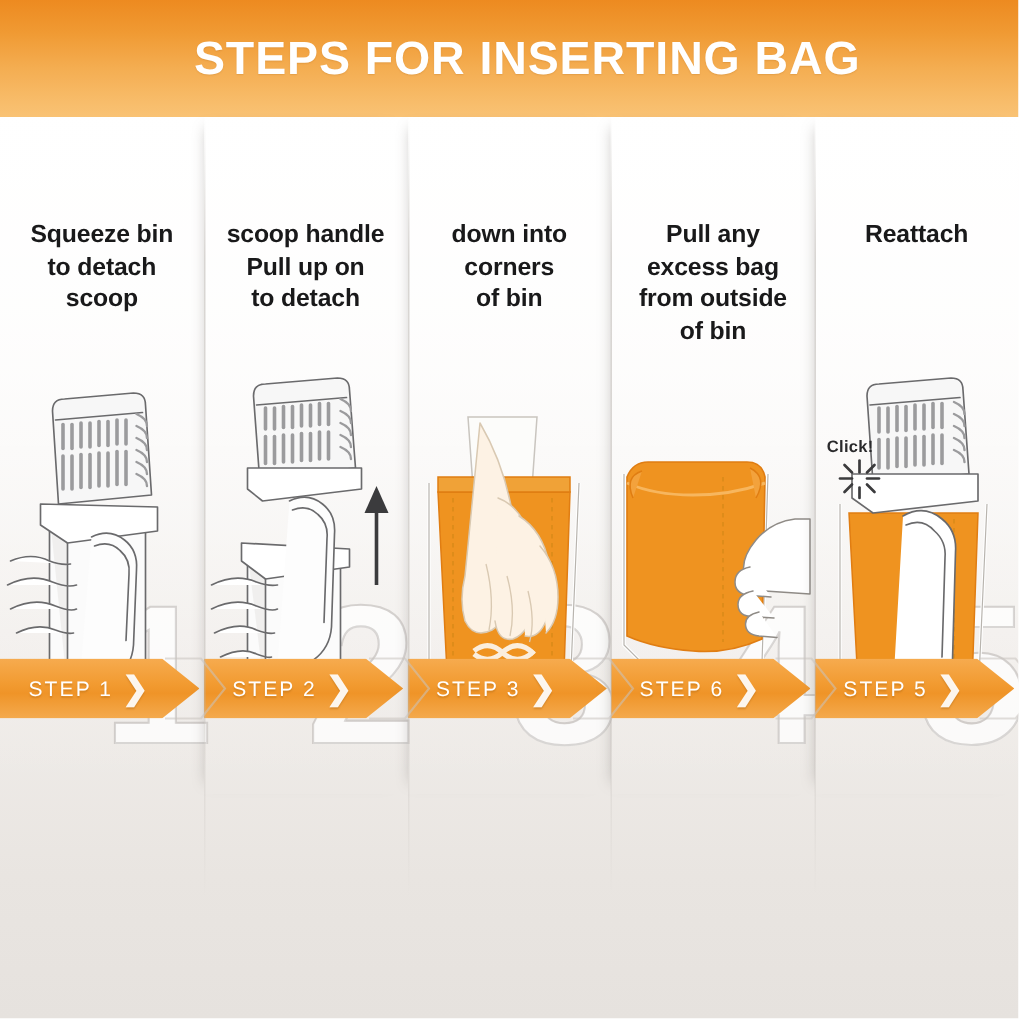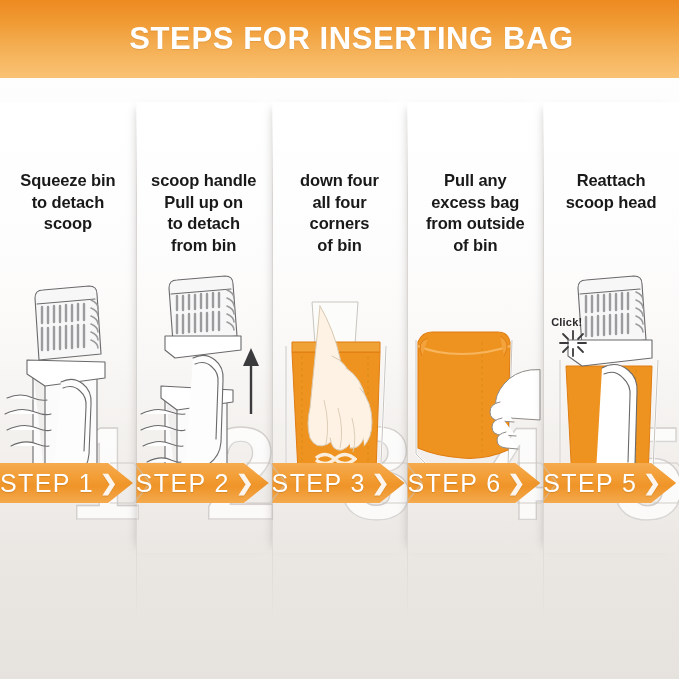--- a/index.html
+++ b/index.html
@@ -28,21 +28,20 @@
 
   
   .columns{
     position:absolute;left:0;top:78px;width:679px;height:601px;
     display:flex;
   }
   .col{
     position:relative;width:135.8px;height:451px;
     box-sizing:border-box;
     background:linear-gradient(180deg,rgba(255,255,255,.92) 0%,rgba(255,255,255,.55) 45%,rgba(255,255,255,.18) 72%,rgba(255,255,255,0) 100%);
-    margin-top:24px;
   }
   .col + .col{ box-shadow:-6px 0 9px -7px rgba(120,115,110,.40); }
   .col::after{
     content:"";position:absolute;left:0;top:0;width:1px;height:520px;
     background:linear-gradient(180deg,rgba(190,185,180,0) 0%,rgba(185,180,175,.55) 18%,rgba(185,180,175,.5) 70%,rgba(190,185,180,0) 100%);
   }
   .col:first-child::after{display:none;}
 
   
   .caption{
@@ -77,23 +76,23 @@
   }
   .banner-shape{
     position:absolute;left:0;top:0;width:133px;height:40px;
     background:linear-gradient(180deg,#f6ab4f 0%,#f29b31 42%,#ef9428 58%,#f4aa4e 100%);
     -webkit-clip-path:polygon(0 0, 108px 0, 133px 50%, 108px 100%, 0 100%);
     clip-path:polygon(0 0, 108px 0, 133px 50%, 108px 100%, 0 100%);
     box-shadow:0 1px 2px rgba(160,110,40,.25);
   }
   .banner-label{
     position:relative;z-index:2;color:#ffffff;
-    font-size:25px;font-weight:normal;letter-spacing:1.4px;
+    font-size:14px;font-weight:normal;letter-spacing:1.4px;
     font-family:"Liberation Sans", sans-serif;
-    padding-left:0;white-space:nowrap;
+    padding-left:19px;white-space:nowrap;
     text-shadow:0 1px 1px rgba(150,85,10,.30);
   }
   .banner-chev{
     position:relative;z-index:2;color:rgba(255,255,255,.92);
     font-size:21px;font-weight:bold;margin-left:6px;
     text-shadow:0 1px 1px rgba(150,85,10,.28);
   }
   .banner-outline{
     position:absolute;left:108px;top:-2px;width:44px;height:44px;z-index:1;
     opacity:.55;
@@ -191,21 +190,20 @@
       </div>
     </div>
 
     <div class="col">
       <div class="ghost">2</div>
 
       <div class="caption">
         <span>scoop handle</span>
         <span>Pull up on</span>
         <span>to detach</span>
-        <span>from bin</span>
       </div>
 
       <div class="art">
         <svg width="126" height="230" viewBox="0 0 126 230">
           <g fill="none" stroke="#6a6a6c" stroke-width="1.1" stroke-linejoin="round" stroke-linecap="round">
 
             <path d="M24 118 L24 204 L36 216 L86 216 L86 122 Z" fill="#fbfbfb"></path>
             <path d="M24 118 L36 130 L36 216" fill="#f0efee"></path>
             <path d="M36 130 L86 122"></path>
             <path d="M20 112 L20 124 L36 136 L92 128 L92 116 Z" fill="#ffffff"></path>
@@ -262,22 +260,21 @@
         </svg>
         <div class="banner-label">STEP 2</div>
         <div class="banner-chev">❯</div>
       </div>
     </div>
 
     <div class="col">
       <div class="ghost">3</div>
 
       <div class="caption">
-        <span>down four</span>
-        <span>all four</span>
+        <span>down into</span>
         <span>corners</span>
         <span>of bin</span>
       </div>
 
       <div class="art">
         <svg width="126" height="230" viewBox="0 0 126 230" style="margin-top:22px">
 
           <path d="M36 6 L82 6 L78 62 L40 62 Z" fill="#fcfcfa" stroke="#c9c5bf" stroke-width="1"></path>
 
           <path d="M16 56 L104 56 L100 176 L22 176 Z" fill="#ef9320" stroke="#e07d12" stroke-width="1"></path>
@@ -355,21 +352,20 @@
         <div class="banner-label">STEP 6</div>
         <div class="banner-chev">❯</div>
       </div>
     </div>
 
     <div class="col">
       <div class="ghost">5</div>
 
       <div class="caption">
         <span>Reattach</span>
-        <span>scoop head</span>
       </div>
 
       <div class="art">
 
         <div class="click-badge">
           <div class="click-text">Click!</div>
           <svg width="36" height="30" viewBox="0 0 36 30" style="margin-left:4px">
             <g stroke="#3b3b3d" stroke-width="1.8" stroke-linecap="round">
               <line x1="18" y1="3" x2="18" y2="11"></line>
               <line x1="18" y1="21" x2="18" y2="28"></line>

